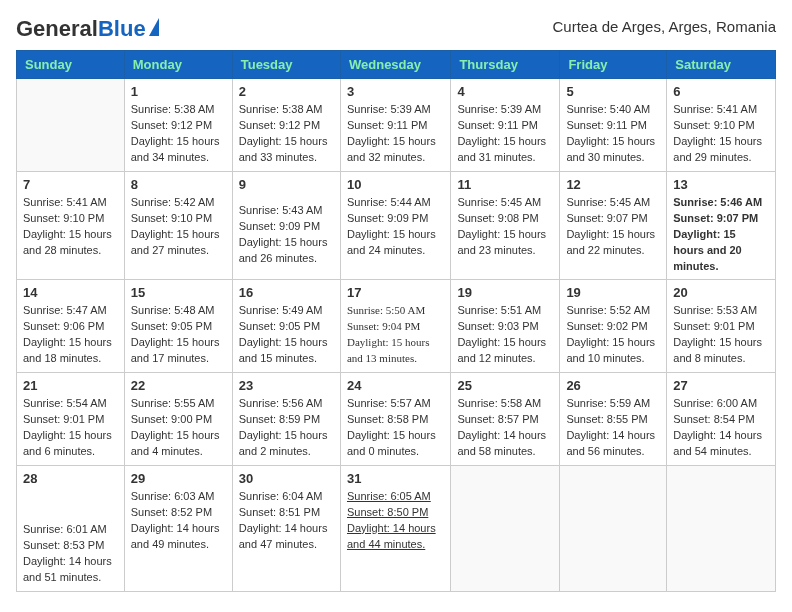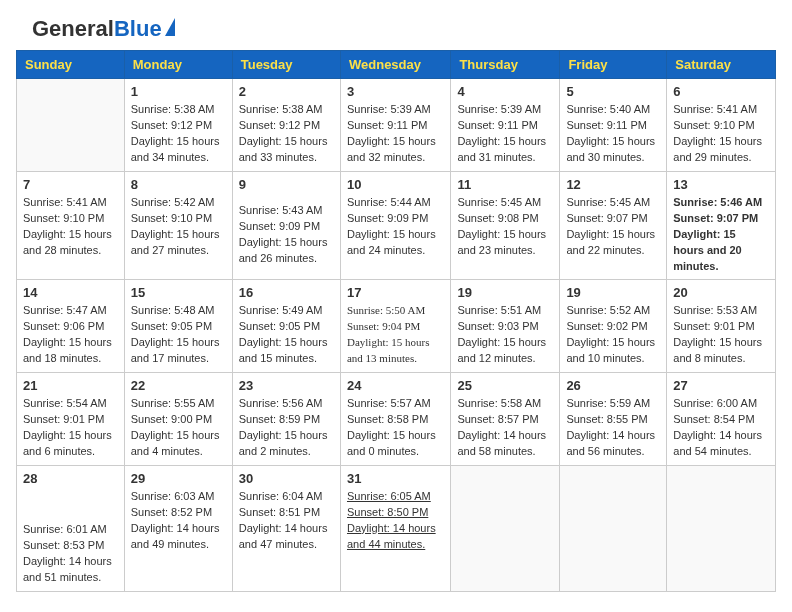--- a/index.html
+++ b/index.html
@@ -8,21 +8,20 @@
       background: #fff;
       width: 792px;
       min-height: 612px;
       padding: 16px;
     }
     .header {
       display: flex;
       justify-content: space-between;
       align-items: flex-start;
       margin-bottom: 8px;
-      margin-left: 16px;
     }
     .logo {
       display: flex;
       flex-direction: column;
       align-items: flex-start;
     }
     .logo-text {
       display: flex;
       align-items: center;
       gap: 0;
@@ -59,21 +58,21 @@
       color: #333;
       margin-top: 2px;
     }
     .calendar {
       width: 100%;
       border-collapse: collapse;
       border: 1px solid #ccc;
     }
     .calendar th {
       background: #1565c0;
-      color: #fde047;
+      color: #86efac;
       text-align: left;
       padding: 6px 8px;
       font-size: 13px;
       font-weight: bold;
       border: 1px solid #1a5fa8;
     }
     .calendar td {
       vertical-align: top;
       border: 1px solid #ccc;
       padding: 5px 6px;
@@ -105,20 +104,21 @@
 <div>
   <div class="header">
     <div class="logo">
       <div class="logo-text">
         <span class="logo-general">General</span>
         <span class="logo-blue">Blue</span>
         <div class="logo-triangle"></div>
       </div>
     </div>
     <div class="title-block">
+      <div class="location-title">Curtea de Arges, Arges, Romania</div>
     </div>
   </div>
 
   <table class="calendar">
     <thead>
       <tr>
       <th>Sunday</th>
           <th>Monday</th>
           <th>Tuesday</th>
           <th>Wednesday</th>

